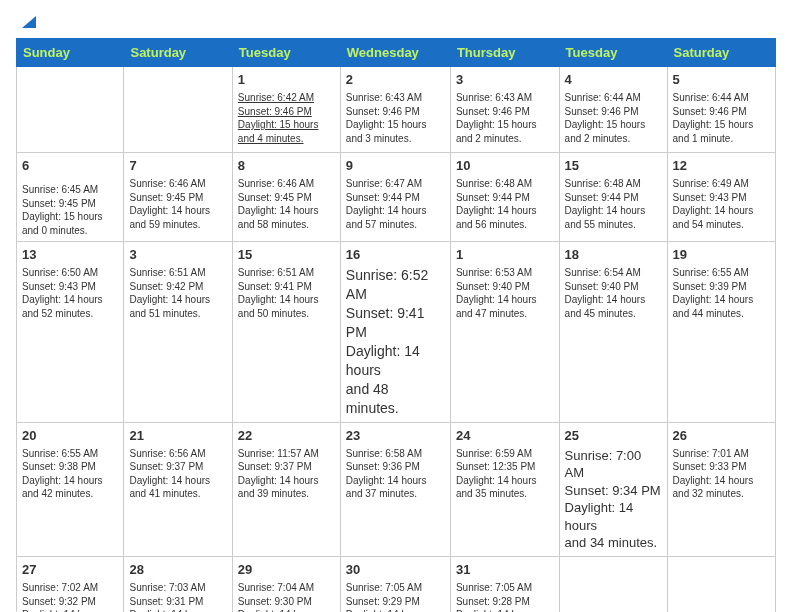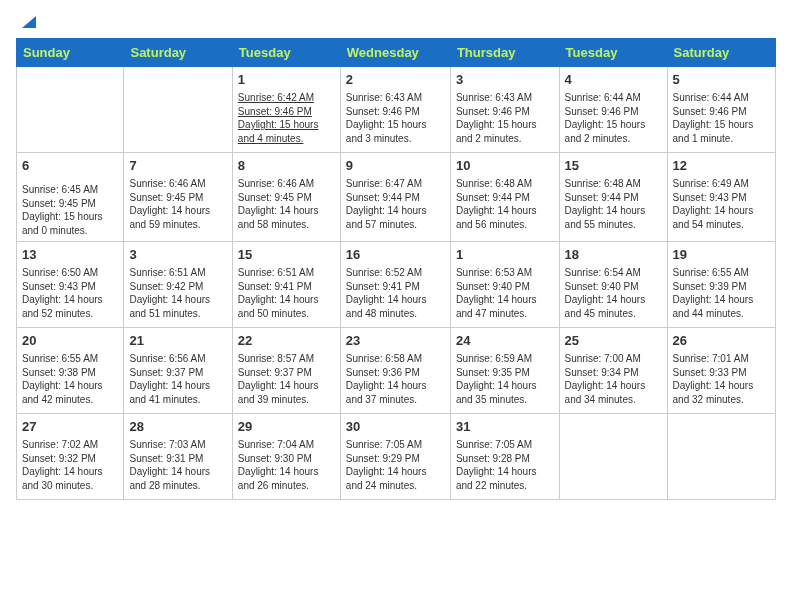--- a/index.html
+++ b/index.html
@@ -227,21 +227,21 @@
         </td>
         <td>
           <span class="day-num">15</span>
           <div style="white-space: pre-line; font-size: 10px; line-height: 1.35;">Sunrise: 6:51 AM
 Sunset: 9:41 PM
 Daylight: 14 hours
 and 50 minutes.</div>
         </td>
         <td>
           <span class="day-num">16</span>
-          <div style="white-space: pre-line; font-size: 10px; line-height: 1.35;">Sunrise: 6:52 AM
+          <div style="white-space: pre-line; font-size: 14px; line-height: 1.35;">Sunrise: 6:52 AM
 Sunset: 9:41 PM
 Daylight: 14 hours
 and 48 minutes.</div>
         </td>
         <td>
           <span class="day-num">1</span>
           <div style="white-space: pre-line; font-size: 10px; line-height: 1.35;">Sunrise: 6:53 AM
 Sunset: 9:40 PM
 Daylight: 14 hours
 and 47 minutes.</div>
@@ -271,42 +271,42 @@
         </td>
         <td>
           <span class="day-num">21</span>
           <div style="white-space: pre-line; font-size: 10px; line-height: 1.35;">Sunrise: 6:56 AM
 Sunset: 9:37 PM
 Daylight: 14 hours
 and 41 minutes.</div>
         </td>
         <td>
           <span class="day-num">22</span>
-          <div style="white-space: pre-line; font-size: 10px; line-height: 1.35;">Sunrise: 8:57 AM
+          <div style="white-space: pre-line; font-size: 10px; line-height: 1.35;">Sunrise: 11:57 AM
 Sunset: 9:37 PM
 Daylight: 14 hours
 and 39 minutes.</div>
         </td>
         <td>
           <span class="day-num">23</span>
           <div style="white-space: pre-line; font-size: 10px; line-height: 1.35;">Sunrise: 6:58 AM
 Sunset: 9:36 PM
 Daylight: 14 hours
 and 37 minutes.</div>
         </td>
         <td>
           <span class="day-num">24</span>
           <div style="white-space: pre-line; font-size: 10px; line-height: 1.35;">Sunrise: 6:59 AM
-Sunset: 9:35 PM
+Sunset: 12:35 PM
 Daylight: 14 hours
 and 35 minutes.</div>
         </td>
         <td>
           <span class="day-num">25</span>
-          <div style="white-space: pre-line; font-size: 10px; line-height: 1.35;">Sunrise: 7:00 AM
+          <div style="white-space: pre-line; font-size: 13px; line-height: 1.35;">Sunrise: 7:00 AM
 Sunset: 9:34 PM
 Daylight: 14 hours
 and 34 minutes.</div>
         </td>
         <td>
           <span class="day-num">26</span>
           <div style="white-space: pre-line; font-size: 10px; line-height: 1.35;">Sunrise: 7:01 AM
 Sunset: 9:33 PM
 Daylight: 14 hours
 and 32 minutes.</div>

